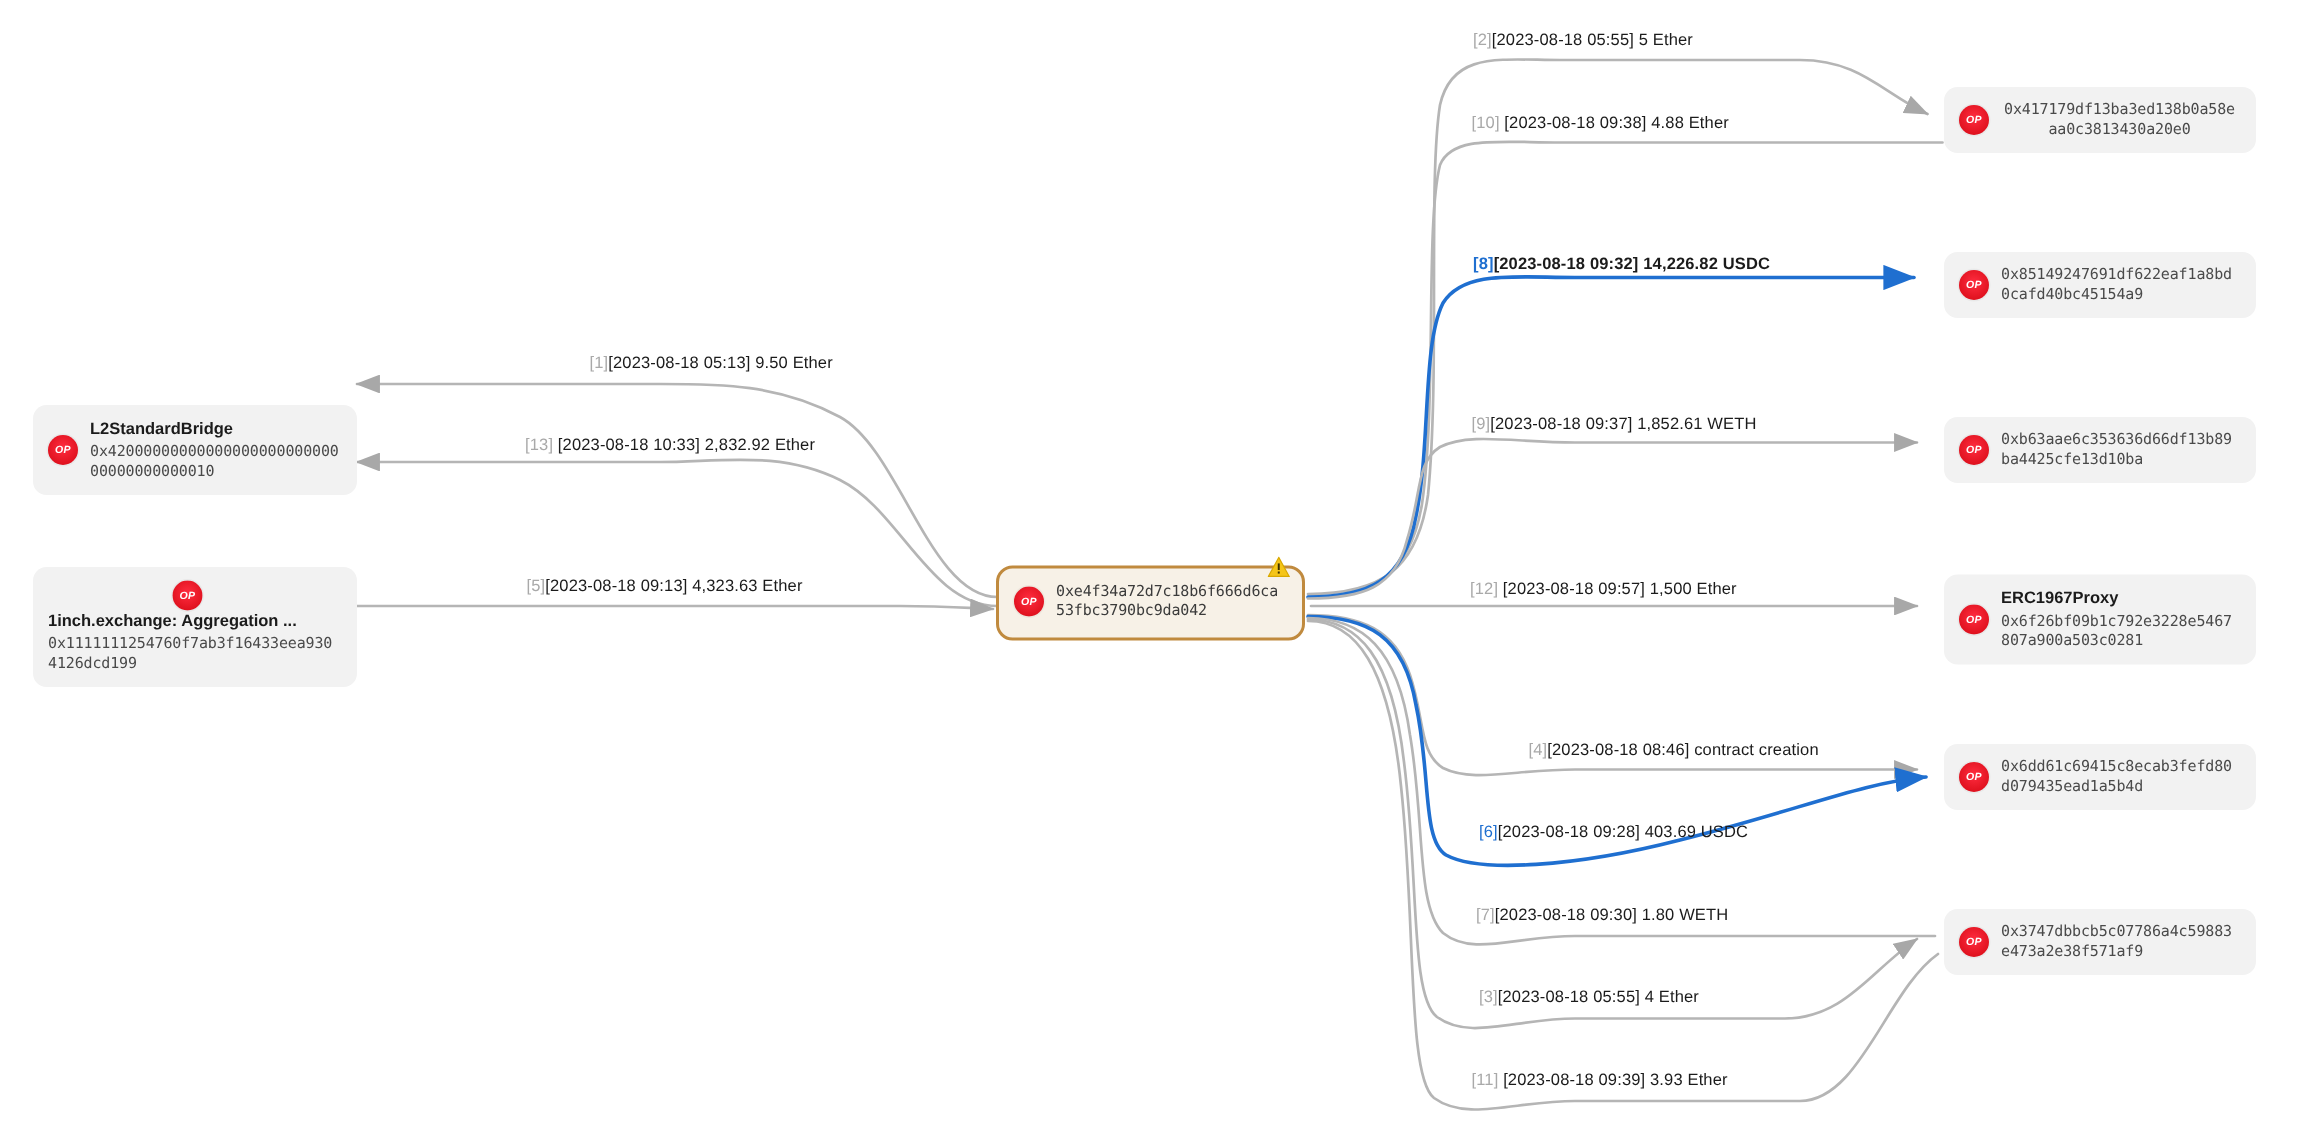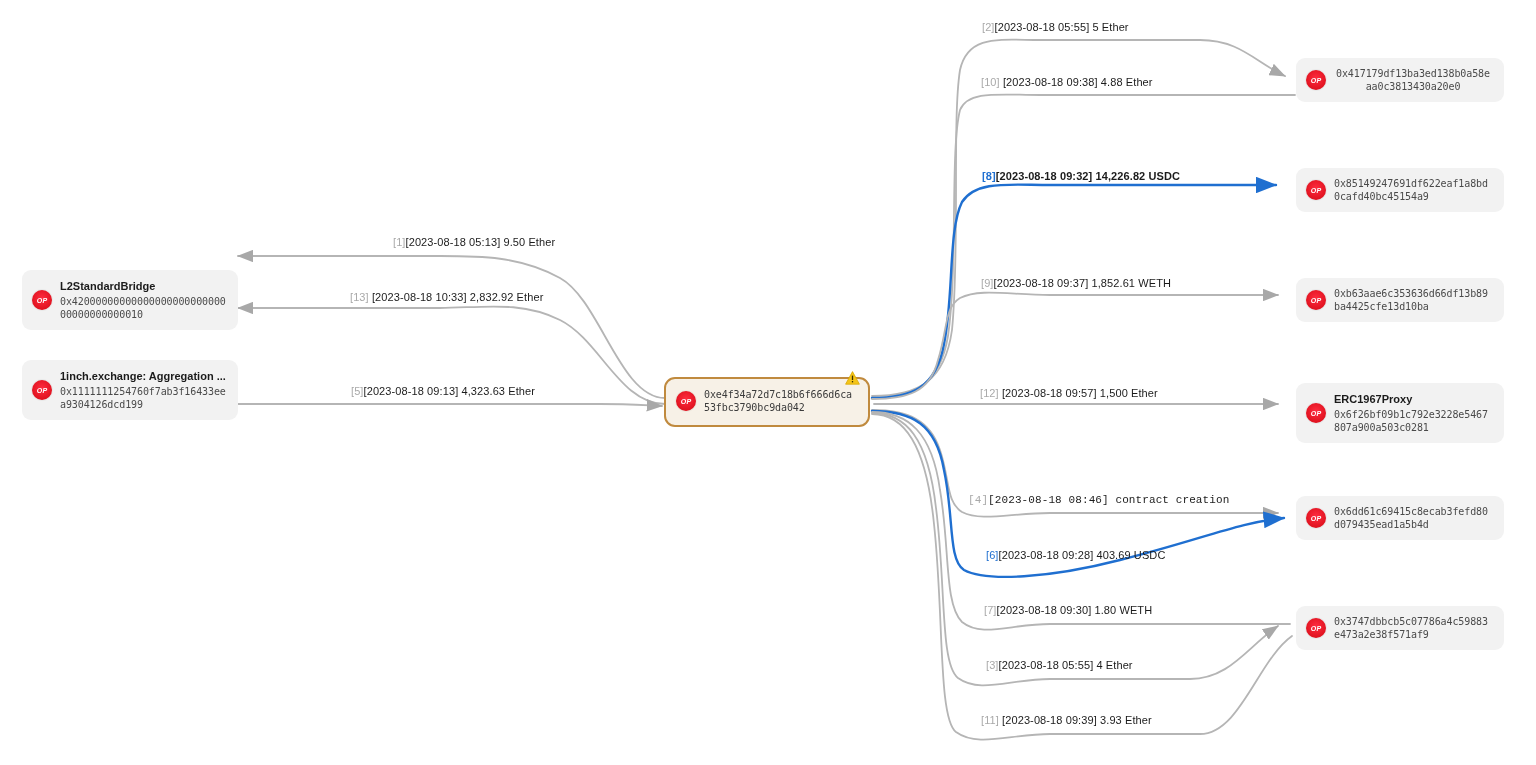--- a/index.html
+++ b/index.html
@@ -137,21 +137,21 @@
   <div class="node" style="left:22px;top:270px;width:216px;">
     <div class="op-logo">
       <span>OP</span>
     </div>
     <div class="node-text">
       <div class="node-title">L2StandardBridge</div>
       <div class="node-addr">0x4200000000000000000000000000000000000010</div>
     </div>
   </div>
 
-  <div class="node" style="left:22px;top:360px;width:216px;">
+  <div class="node" style="left:22px;top:378px;width:216px;flex-direction:column;">
     <div class="op-logo">
       <span>OP</span>
     </div>
     <div class="node-text">
       <div class="node-title">1inch.exchange: Aggregation ...</div>
       <div class="node-addr">0x1111111254760f7ab3f16433eea9304126dcd199</div>
     </div>
   </div>
 
   <div class="node center" style="left:664px;top:377px;width:206px;">
@@ -250,21 +250,21 @@
   </div>
 
   <div class="elabel" style="left:981px;top:277px;">
     <span class="idx">[9]</span><span class="meta">[2023-08-18 09:37]</span> <span class="meta">1,852.61 WETH</span>
   </div>
 
   <div class="elabel" style="left:980px;top:387px;">
     <span class="idx">[12]</span> <span class="meta">[2023-08-18 09:57]</span> <span class="meta">1,500 Ether</span>
   </div>
 
-  <div class="elabel" style="left:968px;top:494px;font-family:Liberation Mono, monospace;">
+  <div class="elabel" style="left:1019px;top:494px;">
     <span class="idx">[4]</span><span class="meta">[2023-08-18 08:46]</span>  <span class="meta">contract creation</span>
   </div>
 
   <div class="elabel hl" style="left:986px;top:549px;">
     <span class="idx">[6]</span><span class="meta">[2023-08-18 09:28]</span> <span class="meta">403.69 USDC</span>
   </div>
 
   <div class="elabel" style="left:984px;top:604px;">
     <span class="idx">[7]</span><span class="meta">[2023-08-18 09:30]</span> <span class="meta">1.80 WETH</span>
   </div>

